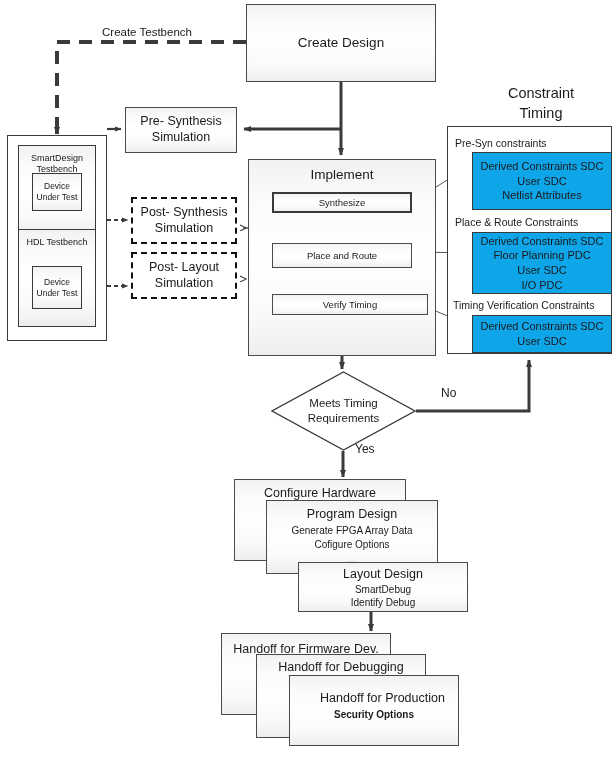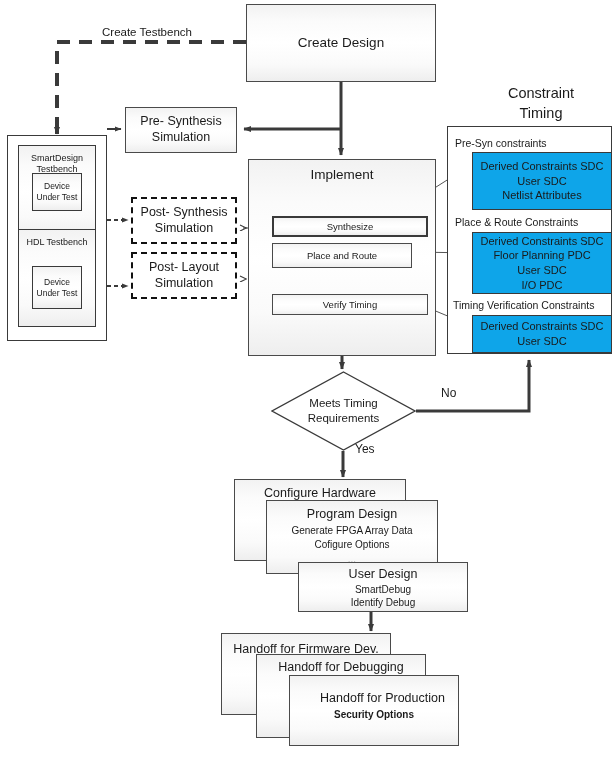--- a/index.html
+++ b/index.html
@@ -8,21 +8,20 @@
     font-family:"Liberation Sans","DejaVu Sans",sans-serif;
     color:#1a1a1a;
     -webkit-font-smoothing:antialiased;
   }
   #canvas{
     position:relative;
     width:616px;
     height:774px;
     overflow:hidden;
     background:#ffffff;
-    border-radius:32px;
   }
   
   .box{
     position:absolute;
     box-sizing:border-box;
     border:1px solid #4a4a4a;
     background:linear-gradient(to bottom,#f2f2f2 0%,#fbfbfb 22%,#ffffff 50%,#fafafa 78%,#eeeeee 100%);
     display:flex;
     flex-direction:column;
     align-items:center;
@@ -45,21 +44,21 @@
   #post-lay-sim{ left:131px; top:252px; width:106px; height:47px; justify-content:center; font-size:12.5px; }
 
   #tb-outer{ left:7px;  top:135px; width:100px; height:206px; border:1px solid #3a3a3a; }
   #tb-sd{    left:18px; top:145px; width:78px;  height:93px;  border:1px solid #3a3a3a; }
   #tb-hdl{   left:18px; top:229px; width:78px;  height:98px;  border:1px solid #3a3a3a; }
   #dut-1{    left:32px; top:173px; width:50px;  height:38px;  border:1px solid #3a3a3a; }
   #dut-2{    left:32px; top:266px; width:50px;  height:43px;  border:1px solid #3a3a3a; }
 
   #implement{ left:248px; top:159px; width:188px; height:197px; font-size:13.5px; }
   #implement .title{ margin-top:7px; }
-  #synthesize{ left:272px; top:192px; width:156px; height:21px; justify-content:center; font-size:9.5px;margin-top:24px; }
+  #synthesize{ left:272px; top:192px; width:140px; height:21px; justify-content:center; font-size:9.5px; }
   #place-route{ left:272px; top:243px; width:140px; height:25px; justify-content:center; font-size:9.5px; }
   #verify-timing{ left:272px; top:294px; width:156px; height:21px; justify-content:center; font-size:9.5px; }
 
   
   #cm-title{
     position:absolute; left:466px; top:84px; width:150px;
     text-align:center; font-size:14.5px; line-height:1.35; white-space:pre-line;
   }
   #cm-outer{ left:447px; top:126px; width:165px; height:228px; border:1px solid #3a3a3a; background:#ffffff; }
   .cm-head{
@@ -251,21 +250,21 @@
   <div class="box" id="configure-hw">
     <span class="lbl title">Configure Hardware</span>
   </div>
   <div class="box" id="program-design">
     <span class="lbl title">Program Design</span>
     <span class="lbl sub">Generate FPGA Array Data
 Cofigure Options
 ...</span>
   </div>
   <div class="box" id="debug-design">
-    <span class="lbl title">User Design</span>
+    <span class="lbl title">Layout Design</span>
     <span class="lbl sub">SmartDebug
 Identify Debug</span>
   </div>
 
   <div class="box" id="handoff-fw">
     <span class="lbl title">Handoff for Firmware Dev.</span>
   </div>
   <div class="box" id="handoff-dbg">
     <span class="lbl title">Handoff for Debugging</span>
   </div>

